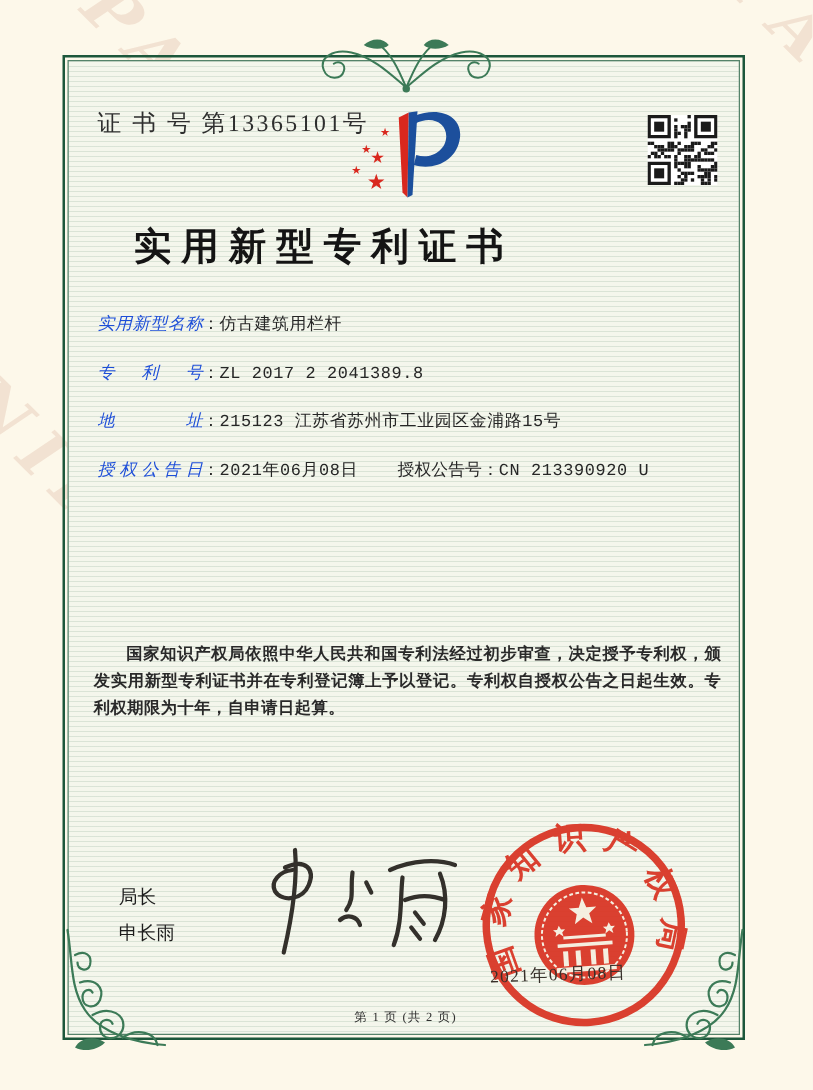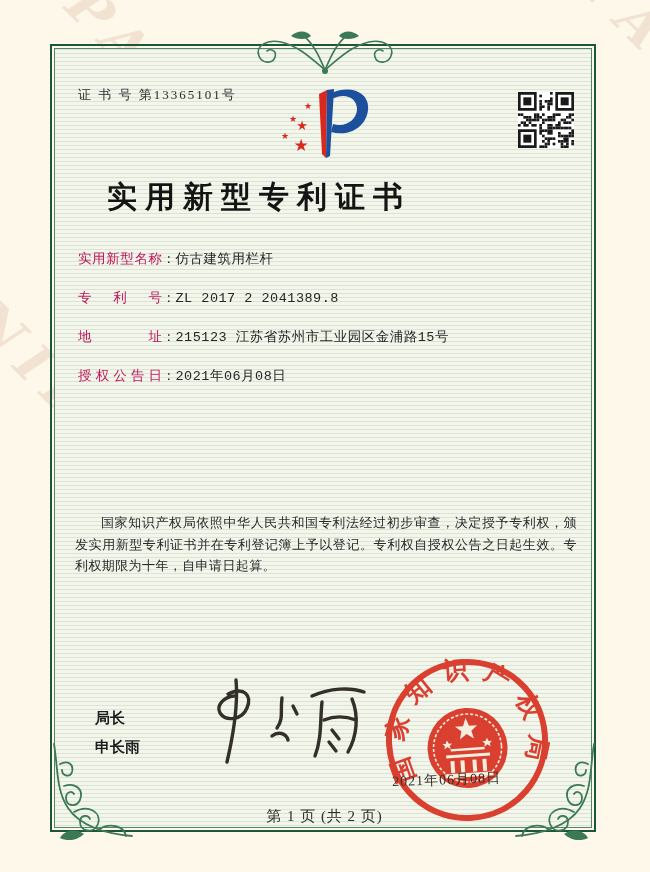--- a/index.html
+++ b/index.html
@@ -10,41 +10,41 @@
       font-size:54px;letter-spacing:12px;color:rgba(201,141,116,0.20);
       transform:rotate(45deg);white-space:nowrap;pointer-events:none;z-index:1;}
   
   .frame{position:absolute;left:50px;top:44px;width:546px;height:788px;box-sizing:border-box;
          border:2px solid #1d573b;padding:2px;z-index:2;}
   .frame-inner{width:100%;height:100%;box-sizing:border-box;border:1px solid #55836a;
          background-color:#f4f6ec;
          background-image:repeating-linear-gradient(180deg,rgba(125,162,137,0.22) 0px,rgba(125,162,137,0.22) 1px,rgba(0,0,0,0) 1px,rgba(0,0,0,0) 4px);}
   .ornament{position:absolute;z-index:3;pointer-events:none;}
   
-  .cert-no{position:absolute;left:78px;top:86px;font-size:13px;letter-spacing:2px;color:#2e2e2e;z-index:4;}
+  .cert-no{position:absolute;left:78px;top:86px;font-size:19px;letter-spacing:2px;color:#2e2e2e;z-index:4;}
   .logo{position:absolute;left:278px;top:86px;width:95px;height:78px;z-index:4;}
   .qr{position:absolute;left:518px;top:92px;width:56px;height:56px;z-index:4;}
   .title{position:absolute;left:0;top:177px;width:518px;text-align:center;font-size:30px;
          font-weight:bold;letter-spacing:8px;color:#141414;z-index:4;}
   .fields{position:absolute;left:78px;top:250px;width:500px;font-size:13.5px;z-index:4;}
   .frow{position:relative;height:39px;line-height:17px;}
-  .flabel{display:inline-block;width:84px;text-align:justify;text-align-last:justify;color:#be185d;}
+  .flabel{display:inline-block;width:84px;text-align:justify;text-align-last:justify;color:#1d4ed8;font-style:italic;}
   .fval{letter-spacing:0.5px;font-family:Liberation Mono, monospace;}
   .grant-no{position:absolute;left:240px;top:0;}
   .paras{position:absolute;left:75px;top:512px;width:502px;font-size:13px;line-height:21.5px;
-         text-align:justify;color:#292929;letter-spacing:0.4px;z-index:4;}
+         text-align:justify;color:#292929;letter-spacing:0.4px;z-index:4;font-weight:bold;}
   .paras p{margin:0;text-indent:2em;}
   .signer{position:absolute;left:95px;top:703px;font-family:"Liberation Sans","DejaVu Sans",sans-serif;
-          font-size:15px;font-weight:700;line-height:29px;color:#1d1d1d;z-index:4;}
+          font-size:15px;font-weight:400;line-height:29px;color:#1d1d1d;z-index:4;}
   .signature{position:absolute;left:198px;top:672px;width:185px;height:100px;z-index:5;}
   .seal{position:absolute;left:383px;top:656px;width:168px;height:168px;z-index:4;
         transform:rotate(-4deg);opacity:0.93;}
   .seal-date{position:absolute;left:392px;top:770px;width:175px;font-size:14px;letter-spacing:1px;
         color:#37302a;z-index:6;transform:rotate(-2deg);}
-  .footer{position:absolute;left:53px;top:807px;width:543px;text-align:center;font-size:15px;
+  .footer{position:absolute;left:53px;top:807px;width:543px;text-align:center;font-size:10px;
         letter-spacing:1px;color:#2e2e2e;z-index:4;}
 </style>
 </head>
 <body>
 
 <div class="page">
 
   <div class="wm" style="left:-70px;top:-55px;">CNIPA</div>
   <div class="wm" style="left:445px;top:-75px;">CNIPA</div>
   <div class="wm" style="left:330px;top:215px;">CNIPA</div>
@@ -246,20 +246,23 @@
       <span class="flabel">实用新型名称</span><span>：</span><span class="fval">仿古建筑用栏杆</span>
     </div>
     <div class="frow">
       <span class="flabel">专利号</span><span>：</span><span class="fval">ZL 2017 2 2041389.8</span>
     </div>
     <div class="frow">
       <span class="flabel">地址</span><span>：</span><span class="fval">215123 江苏省苏州市工业园区金浦路15号</span>
     </div>
     <div class="frow">
       <span class="flabel">授权公告日</span><span>：</span><span class="fval">2021年06月08日</span>
+      <span class="grant-no">
+        <span>授权公告号</span><span>：</span><span class="fval">CN 213390920 U</span>
+      </span>
     </div>
   </div>
 
   <div class="paras">
     <p>国家知识产权局依照中华人民共和国专利法经过初步审查，决定授予专利权，颁发实用新型专利证书并在专利登记簿上予以登记。专利权自授权公告之日起生效。专利权期限为十年，自申请日起算。</p>
   </div>
 
   <div class="signer">
     <div>局长</div>
     <div>申长雨</div>

